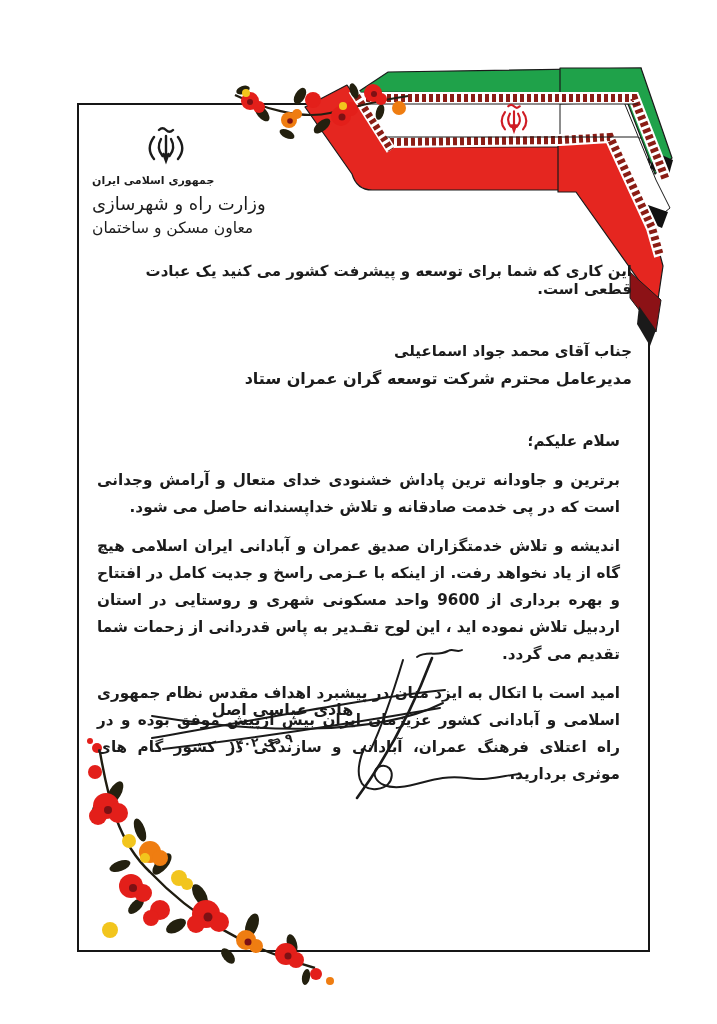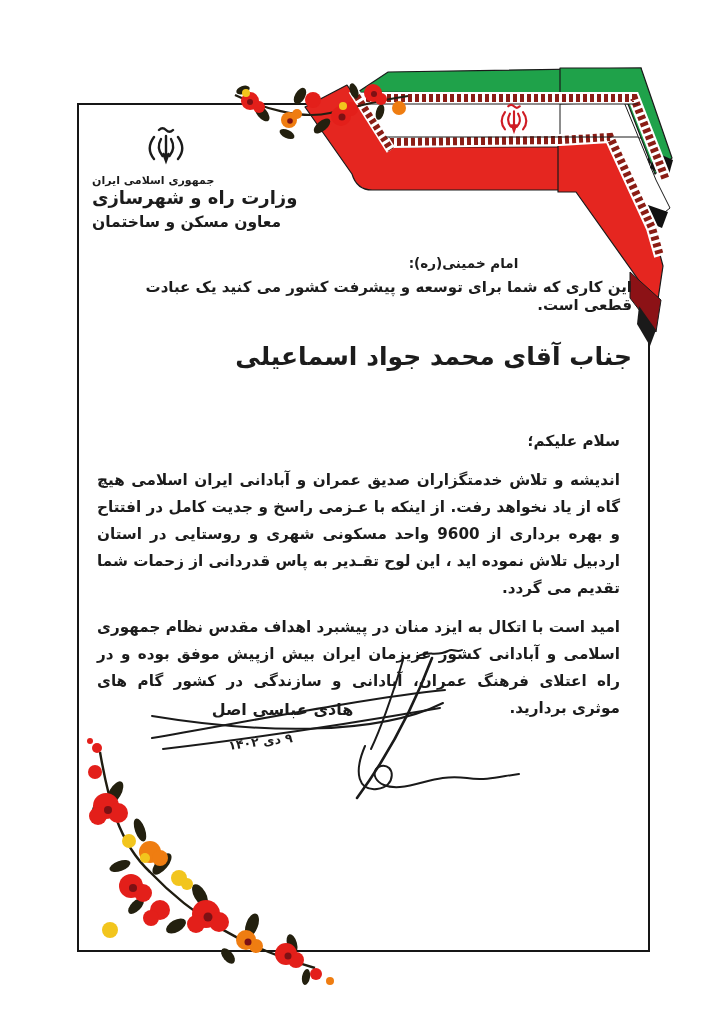--- a/index.html
+++ b/index.html
@@ -11,29 +11,29 @@
   .frame{
     position:absolute;left:77px;top:103px;width:573px;height:849px;
     border:2.5px solid #161616;box-sizing:border-box;z-index:1;
   }
   .deco{position:absolute;left:0;top:0;z-index:2;pointer-events:none;}
   .txt{position:absolute;z-index:3;}
   
   .header{left:92px;top:126px;width:130px;text-align:left;}
   .header .emblem{margin:0 auto 2px auto;width:44px;height:42px;margin-left:52px;}
   .country{font-size:11px;font-weight:700;white-space:nowrap;}
-  .ministry{font-size:18px;font-weight:700;white-space:nowrap;}
-  .deputy{font-size:15.5px;font-weight:700;margin-top:5px;white-space:nowrap;}
+  .ministry{font-size:18px;font-weight:400;margin-top:6px;white-space:nowrap;}
+  .deputy{font-size:15.5px;font-weight:400;margin-top:5px;white-space:nowrap;}
   
   .quote{left:85px;top:255px;width:547px;direction:rtl;}
   .quote-attr{font-size:13.5px;font-weight:700;text-align:center;padding-left:210px;}
   .quote-text{font-size:15px;font-weight:700;text-align:right;margin-top:7px;margin-left:12px;}
   
   .recipient{left:85px;top:342px;width:547px;direction:rtl;text-align:right;}
-  .rec-name{font-size:25px;font-weight:700;}
+  .rec-name{font-size:15px;font-weight:700;}
   .rec-title{font-size:16px;font-weight:700;margin-top:9px;}
   
   .letter{left:85px;top:416px;width:547px;direction:rtl;text-align:right;
           font-size:15.2px;font-weight:700;line-height:27px;}
   .letter p{margin:12px;text-align:justify;}
   .salutation{margin-bottom:1px;}
   
   .sig{left:145px;top:648px;width:400px;height:185px;}
   .sig-name{position:absolute;left:30px;top:52px;width:215px;text-align:center;
             font-size:16px;font-weight:700;z-index:2;}
@@ -182,30 +182,31 @@
       <path d="M -12,5 q -8.5,11.5 0,22"></path>
       <path d="M 12,5 q 8.5,11.5 0,22"></path>
     </g>
   </svg>
   <div class="country">جمهوری اسلامی ایران</div>
   <div class="ministry">وزارت راه و شهرسازی</div>
   <div class="deputy">معاون مسکن و ساختمان</div>
 </div>
 
 <div class="txt quote">
-  <div class="quote-attr">امام خمینی(ره):</div>
   <div class="quote-text">این کاری که شما برای توسعه و پیشرفت کشور می کنید یک عبادت قطعی است.</div>
 </div>
 
 <div class="txt recipient">
   <div class="rec-name">جناب آقای محمد جواد اسماعیلی</div>
+  <div class="rec-title">مدیرعامل محترم شرکت توسعه گران عمران ستاد</div>
 </div>
 
 <div class="txt letter">
   <p class="salutation">سلام علیکم؛</p>
+  <p>برترین و جاودانه ترین پاداش خشنودی خدای متعال و آرامش وجدانی است که در پی خدمت صادقانه و تلاش خداپسندانه حاصل می شود.</p>
   <p>اندیشه و تلاش خدمتگزاران صدیق عمران و آبادانی ایران اسلامی هیچ گاه از یاد نخواهد رفت. از اینکه با عـزمی راسخ و جدیت کامل در افتتاح و بهره برداری از 9600 واحد مسکونی شهری و روستایی در استان اردبیل تلاش نموده اید ، این لوح تقـدیر به پاس قدردانی از زحمات شما تقدیم می گردد.</p>
   <p>امید است با اتکال به ایزد منان در پیشبرد اهداف مقدس نظام جمهوری اسلامی و آبادانی کشور عزیزمان ایران بیش ازپیش موفق بوده و در راه اعتلای فرهنگ عمران، آبادانی و سازندگی در کشور گام های موثری بردارید.</p>
 </div>
 
 <div class="txt sig">
   <svg width="400" height="185" viewBox="0 0 400 185">
     <g fill="none" stroke="#1a1a1a" stroke-width="2" stroke-linecap="round">
       <path d="M 7,90 C 90,76 220,50 300,42"></path>
       <path d="M 7,68 C 110,85 230,89 298,55"></path>
       <path d="M 18,101 C 120,89 220,73 295,60"></path>

